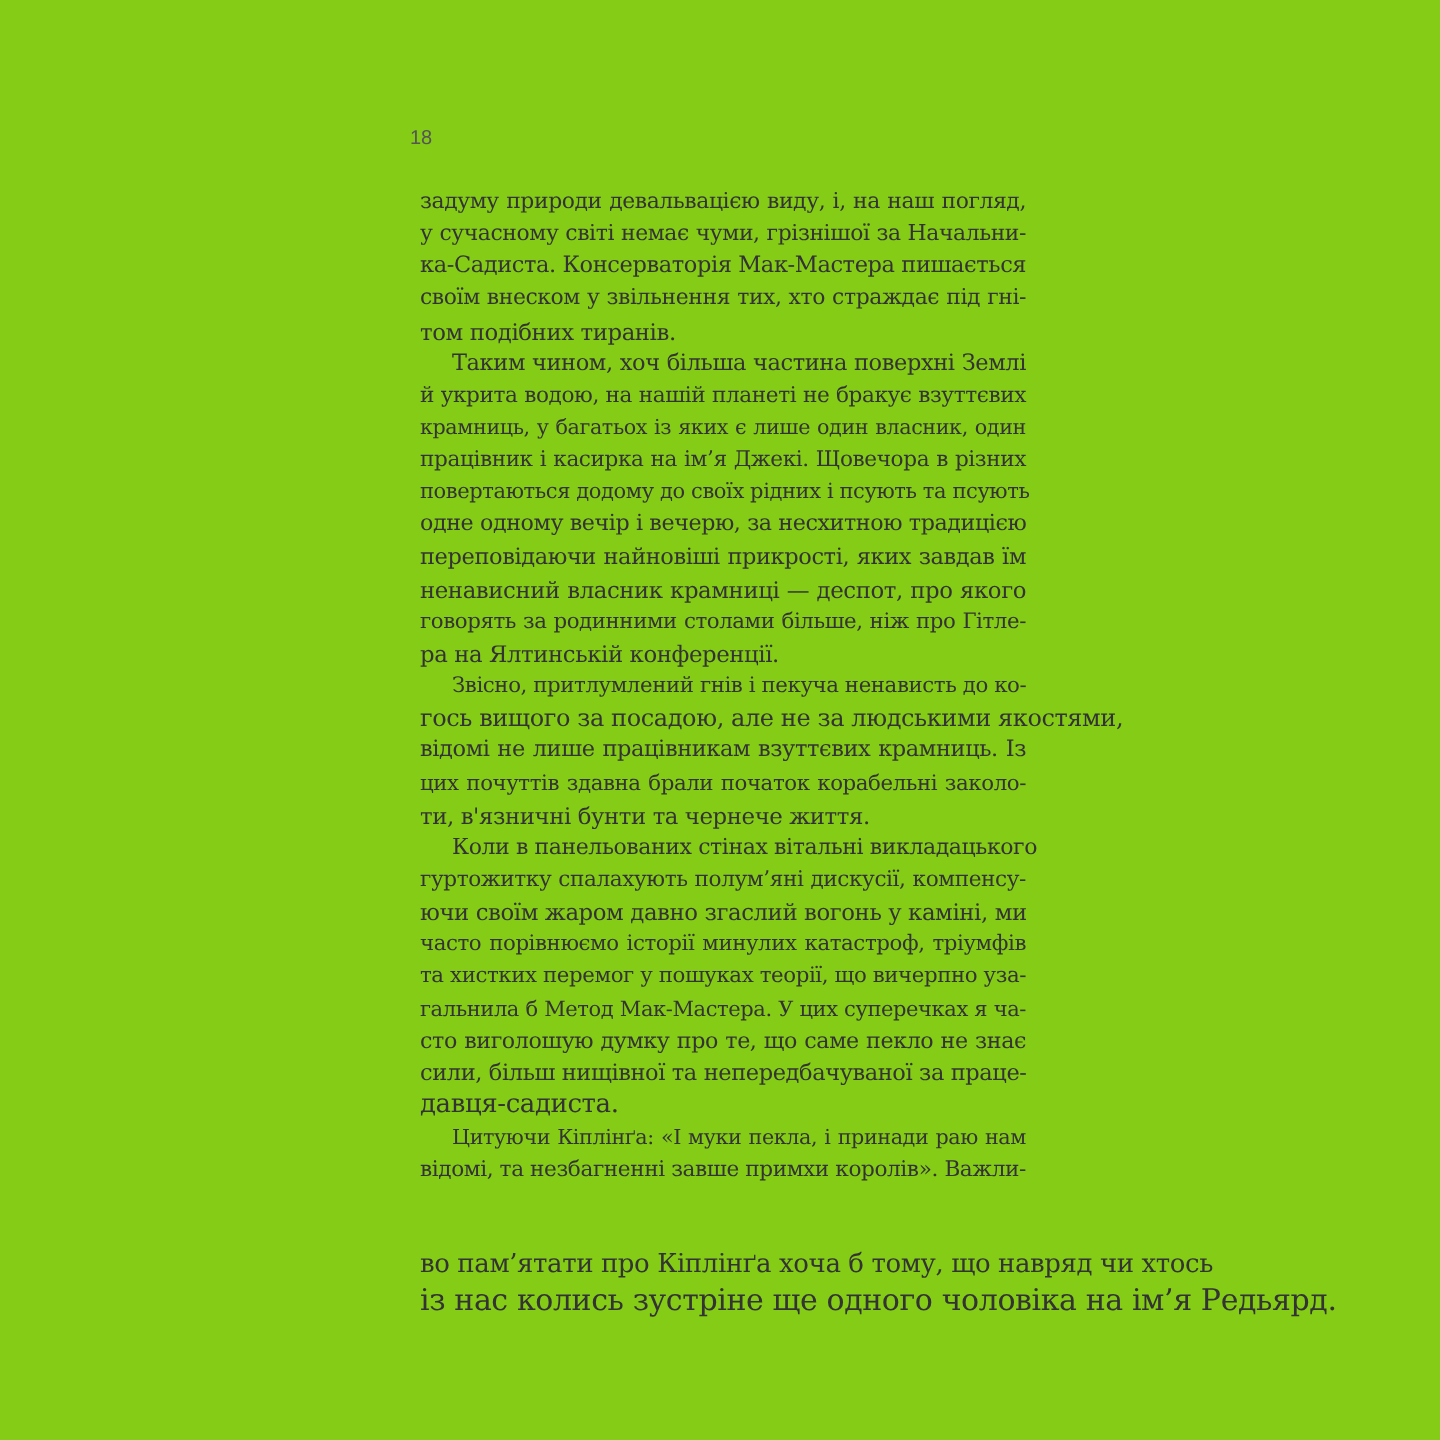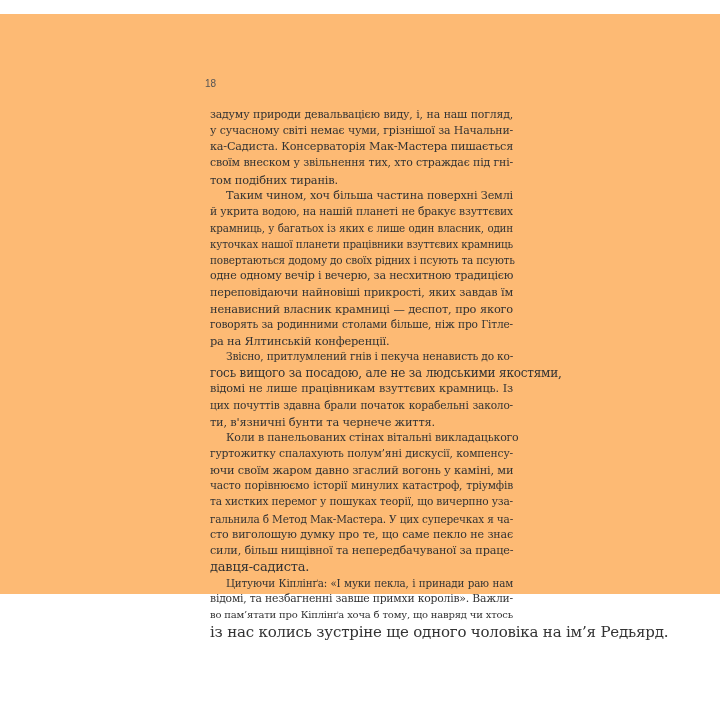--- a/index.html
+++ b/index.html
@@ -2,22 +2,22 @@
 <html><head>
   <meta charset="utf-8">
   <style>
     html, body { margin: 0; padding: 0; }
     body {
       width: 720px; height: 720px; overflow: hidden;
       background: #ffffff;
       position: relative;
     }
     .page {
-      position: absolute; left: 0; top: 14px; width: 720px; height: 580px;
-      background: #fdba74;
+      position: absolute; left: 0; top: 0; width: 720px; height: 720px;
+      background: #84cc16;
     }
     .page-number {
       position: absolute; left: 205px; top: 64px;
       font-family: "Liberation Sans", sans-serif;
       font-size: 10px; color: #555;
     }
     .text-block {
       position: absolute; left: 210px; top: 93px; width: 303px;
       font-family: "DejaVu Serif", serif;
       font-size: 11.4px;
@@ -44,21 +44,21 @@
         <span class="line" style="font-size: 10.95px;">задуму природи девальвацією виду, і, на наш погляд,</span>
         <span class="line" style="font-size: 10.95px;">у сучасному світі немає чуми, грізнішої за Начальни-</span>
         <span class="line" style="font-size: 11.25px;">ка-Садиста. Консерваторія Мак-Мастера пишається</span>
         <span class="line" style="font-size: 10.95px;">своїм внеском у звільнення тих, хто страждає під гні-</span>
         <span class="line last" style="font-size: 11.4px;">том подібних тиранів.</span>
       </div>
       <div>
         <span class="line indent" style="font-size: 11.25px;">Таким чином, хоч більша частина поверхні Землі</span>
         <span class="line" style="font-size: 10.8px;">й укрита водою, на нашій планеті не бракує взуттєвих</span>
         <span class="line" style="font-size: 10.35px;">крамниць, у багатьох із яких є лише один власник, один</span>
-        <span class="line" style="font-size: 10.35px;">куточках нашої планети працівники взуттєвих крамниць</span>
+        <span class="line" style="font-size: 10.8px;">працівник і касирка на ім’я Джекі. Щовечора в різних</span>
         <span class="line" style="font-size: 10.5px;">повертаються додому до своїх рідних і псують та псують</span>
         <span class="line" style="font-size: 11.1px;">одне одному вечір і вечерю, за несхитною традицією</span>
         <span class="line" style="font-size: 11.25px;">переповідаючи найновіші прикрості, яких завдав їм</span>
         <span class="line" style="font-size: 11.4px;">ненависний власник крамниці — деспот, про якого</span>
         <span class="line" style="font-size: 10.65px;">говорять за родинними столами більше, ніж про Гітле-</span>
         <span class="line last" style="font-size: 11.4px;">ра на Ялтинській конференції.</span>
       </div>
       <div>
         <span class="line indent" style="font-size: 10.65px;">Звісно, притлумлений гнів і пекуча ненависть до ко-</span>
         <span class="line" style="font-size: 12px;">гось вищого за посадою, але не за людськими якостями,</span>
@@ -73,17 +73,17 @@
         <span class="line" style="font-size: 10.65px;">часто порівнюємо історії минулих катастроф, тріумфів</span>
         <span class="line" style="font-size: 10.65px;">та хистких перемог у пошуках теорії, що вичерпно уза-</span>
         <span class="line" style="font-size: 10.5px;">гальнила б Метод Мак-Мастера. У цих суперечках я ча-</span>
         <span class="line" style="font-size: 11.1px;">сто виголошую думку про те, що саме пекло не знає</span>
         <span class="line" style="font-size: 11.25px;">сили, більш нищівної та непередбачуваної за праце-</span>
         <span class="line last" style="font-size: 13px;">давця-садиста.</span>
       </div>
       <div>
         <span class="line indent" style="font-size: 10.35px;">Цитуючи Кіплінґа: «І муки пекла, і принади раю нам</span>
         <span class="line" style="font-size: 10.8px;">відомі, та незбагненні завше примхи королів». Важли-</span>
-        <span class="line" style="font-size: 10px;">во пам’ятати про Кіплінґа хоча б тому, що навряд чи хтось</span>
+        <span class="line" style="font-size: 13px; margin-top: 32px;">во пам’ятати про Кіплінґа хоча б тому, що навряд чи хтось</span>
         <span class="line last" style="font-size: 15px;">із нас колись зустріне ще одного чоловіка на ім’я Редьярд.</span>
       </div>
     </div>
 </div>
 
 </body></html>

